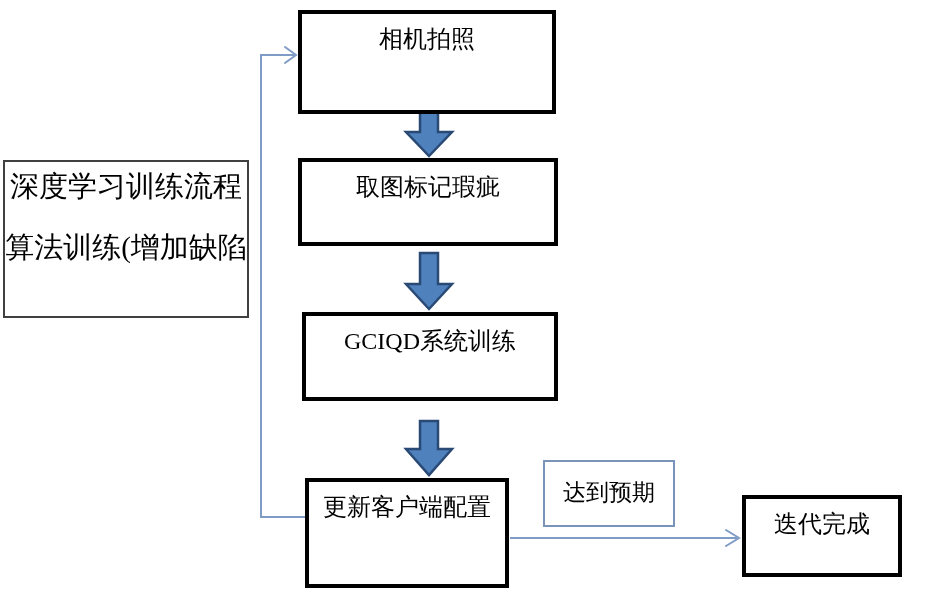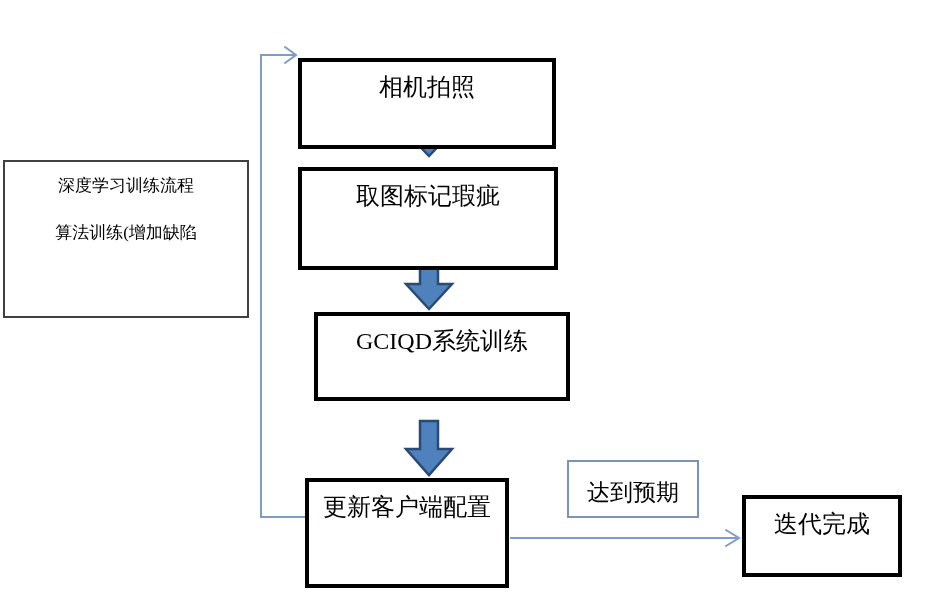--- a/index.html
+++ b/index.html
@@ -48,41 +48,41 @@
   }
   .node {
     position: absolute;
     background: var(--background);
     border: 4px solid var(--box-border);
     text-align: center;
     font-size: 24px;
     line-height: 31px;
     padding-top: 10px;
   }
-  .node-step1 { left: 298px; top: 10px;  width: 258px; height: 91px; margin-top: 48px;  }
-  .node-step2 { left: 298px; top: 158px; width: 260px; height: 103px; margin-top: 9px;  }
-  .node-step3 { left: 314px; top: 312px; width: 256px; height: 89px;  }
+  .node-step1 { left: 298px; top: 10px;  width: 258px; height: 104px;  }
+  .node-step2 { left: 298px; top: 158px; width: 260px; height: 88px;  }
+  .node-step3 { left: 302px; top: 312px; width: 256px; height: 89px;  }
   .node-step4 { left: 305px; top: 478px; width: 204px; height: 110px; }
   .node-end   { left: 742px; top: 495px; width: 160px; height: 82px;  }
   .panel {
     position: absolute;
     left: 3px; top: 160px;
     width: 246px; height: 158px;
     background: var(--background);
     border: 2px solid var(--panel-border);
     text-align: center;
-    font-size: 17px;
+    font-size: 29px;
     line-height: 30px;
     padding-top: 9px;
   }
-  .panel .gap-line { margin-top: 17px; }
+  .panel .gap-line { margin-top: 31px; }
   .condition {
     position: absolute;
-    left: 567px; top: 460px;
-    width: 132px; height: 58px;
+    left: 543px; top: 460px;
+    width: 132px; height: 67px;
     background: var(--background);
     border: 2px solid var(--condition-border);
     text-align: center;
     font-size: 23px;
     line-height: 61px;
   }
 </style>
 </head>
 <body>
 

